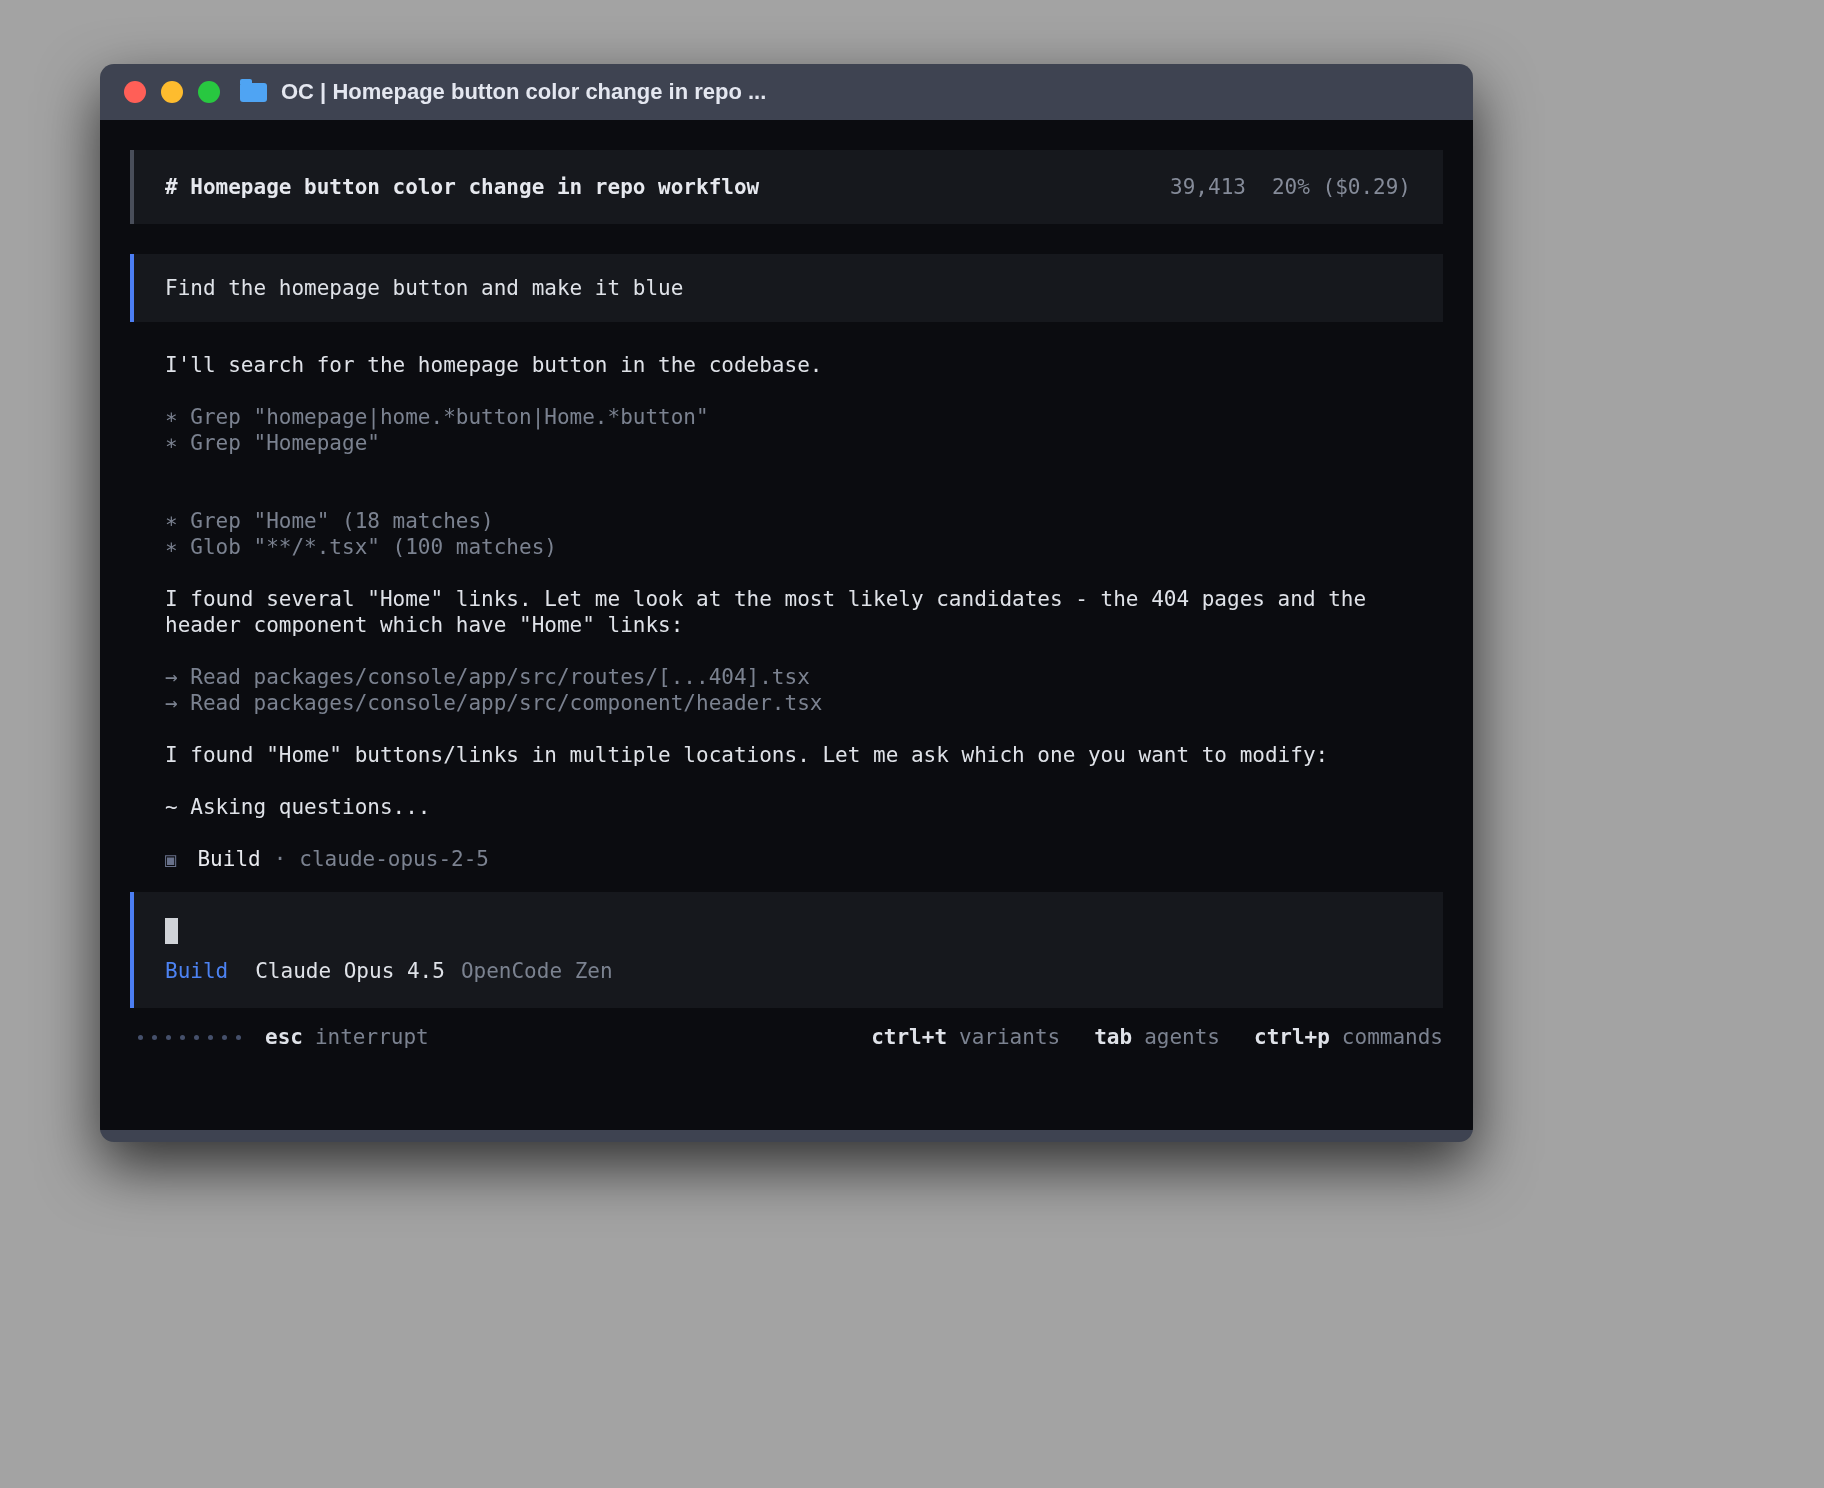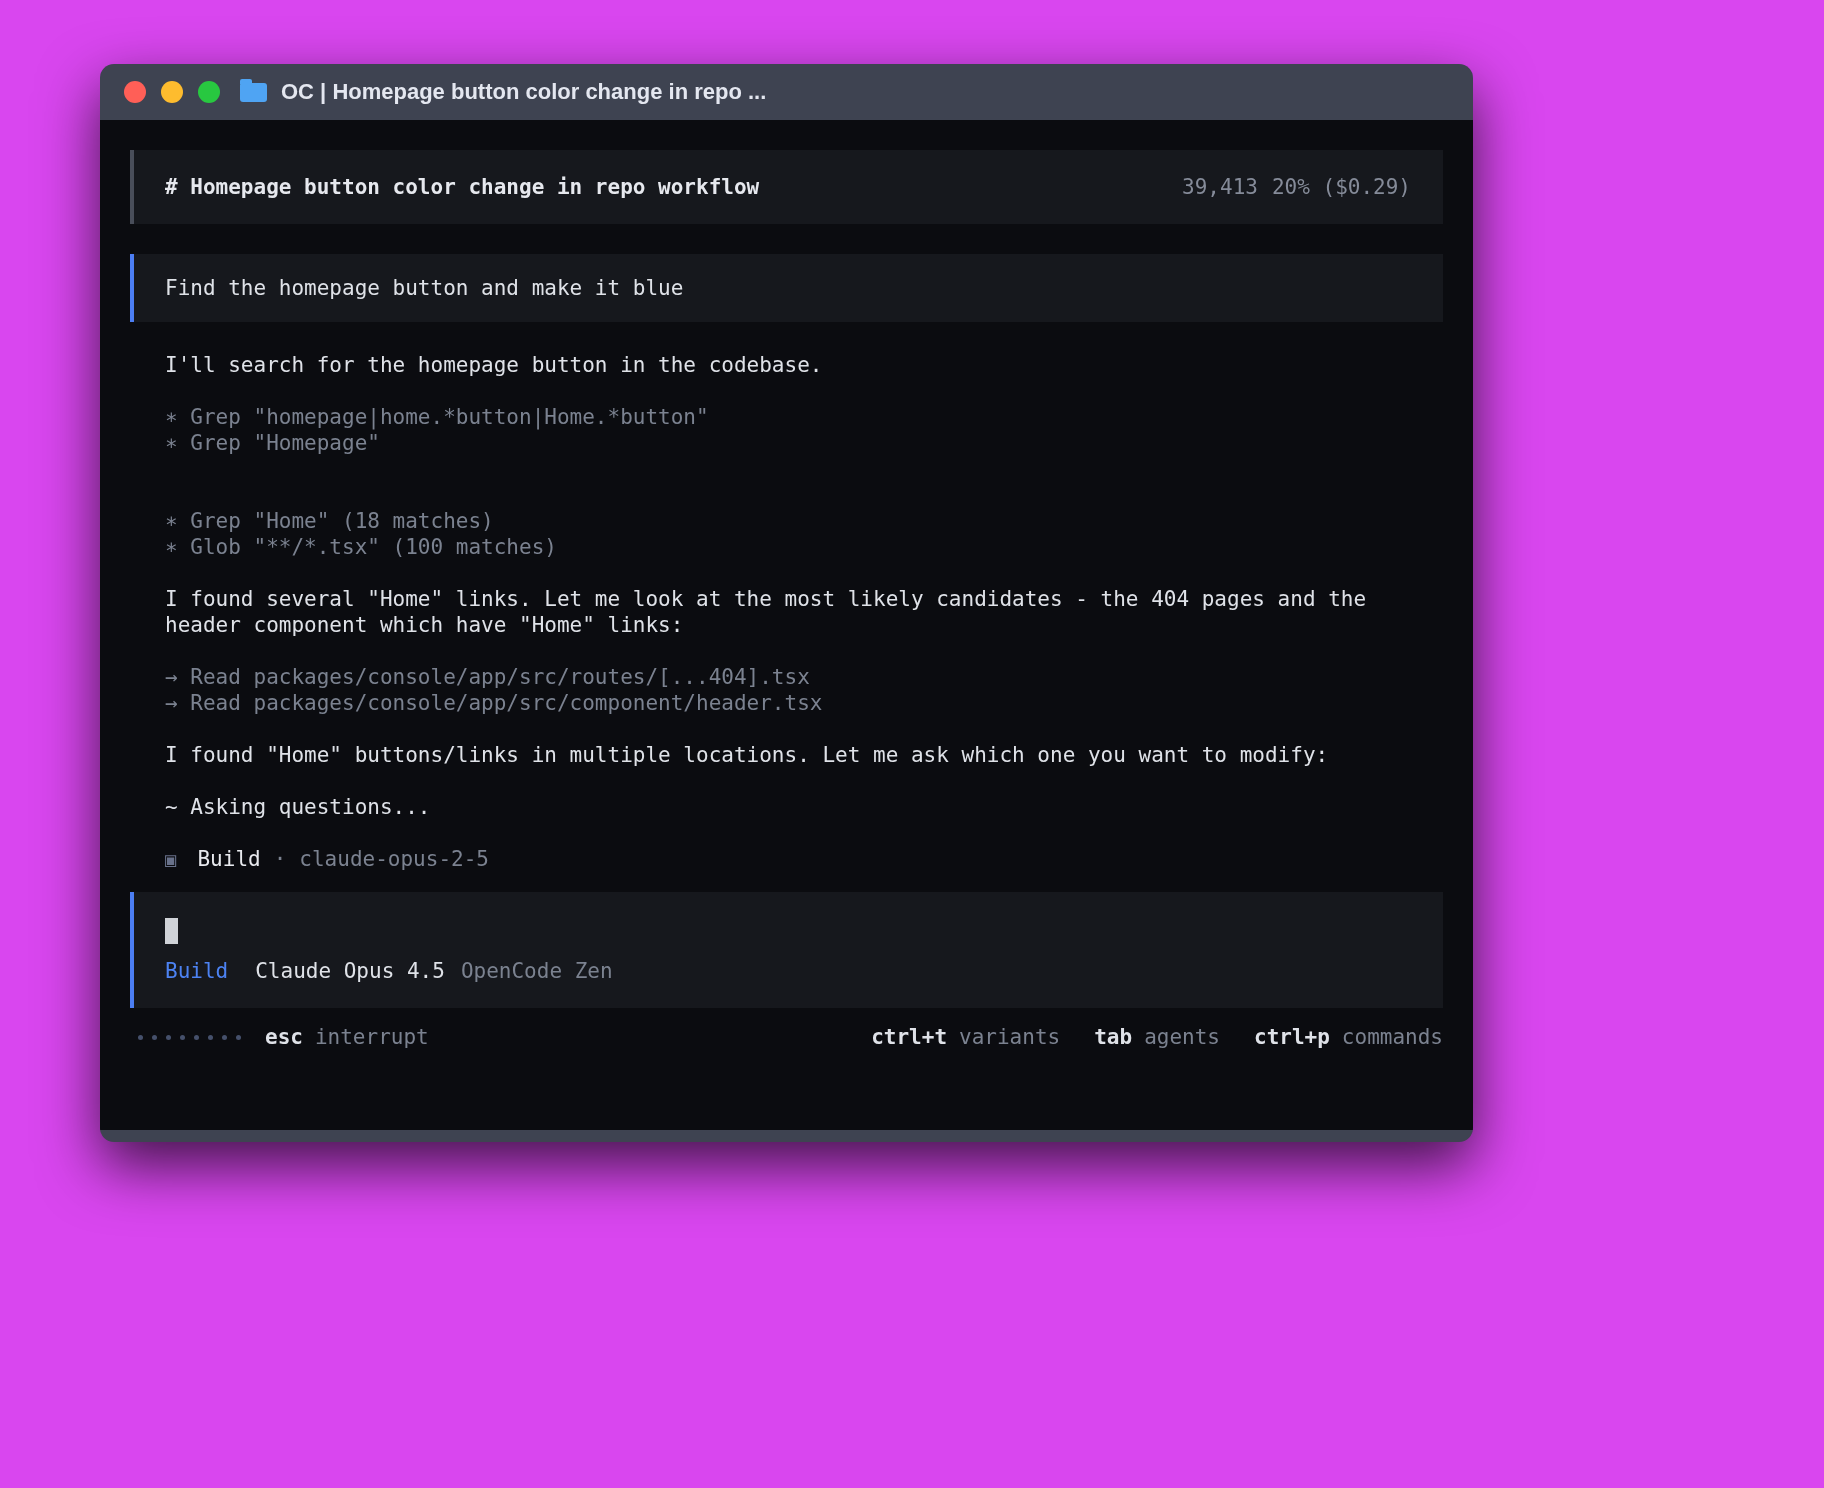--- a/index.html
+++ b/index.html
@@ -1,20 +1,20 @@
 <!DOCTYPE html>
 <html><head>
 <meta charset="utf-8">
 <style>
   html, body { margin: 0; padding: 0; background: #000; }
   .stage {
     position: relative;
     width: 1824px;
     height: 1488px;
-    background: #d946ef;
+    background: #a3a3a3;
     overflow: hidden;
     font-family: "DejaVu Sans Mono", monospace;
   }
   .window {
     position: absolute;
     left: 100px;
     top: 64px;
     width: 1373px;
     height: 1078px;
     background: #3e4351;
@@ -72,21 +72,21 @@
   .header-block {
     border-left: 4px solid #494e5a;
     padding: 24px 32px 24px 31px;
     display: flex;
     justify-content: space-between;
     align-items: flex-end;
     margin-bottom: 30px;
     font-weight: bold;
     color: #e6e8ee;
   }
-  .session-meta { display: flex; gap: 14px; font-weight: normal; color: #858b99; }
+  .session-meta { display: flex; gap: 26px; font-weight: normal; color: #858b99; }
   .user-block {
     border-left: 4px solid #4c7ef3;
     padding: 21px 31px;
     margin-bottom: 30px;
     color: #dfe2e8;
   }
   .convo { margin-left: 35px; width: 1250px; }
   .line { min-height: 26px; white-space: pre-wrap; }
   .gap  { height: 26px; }
   .white { color: #dfe2e8; }

